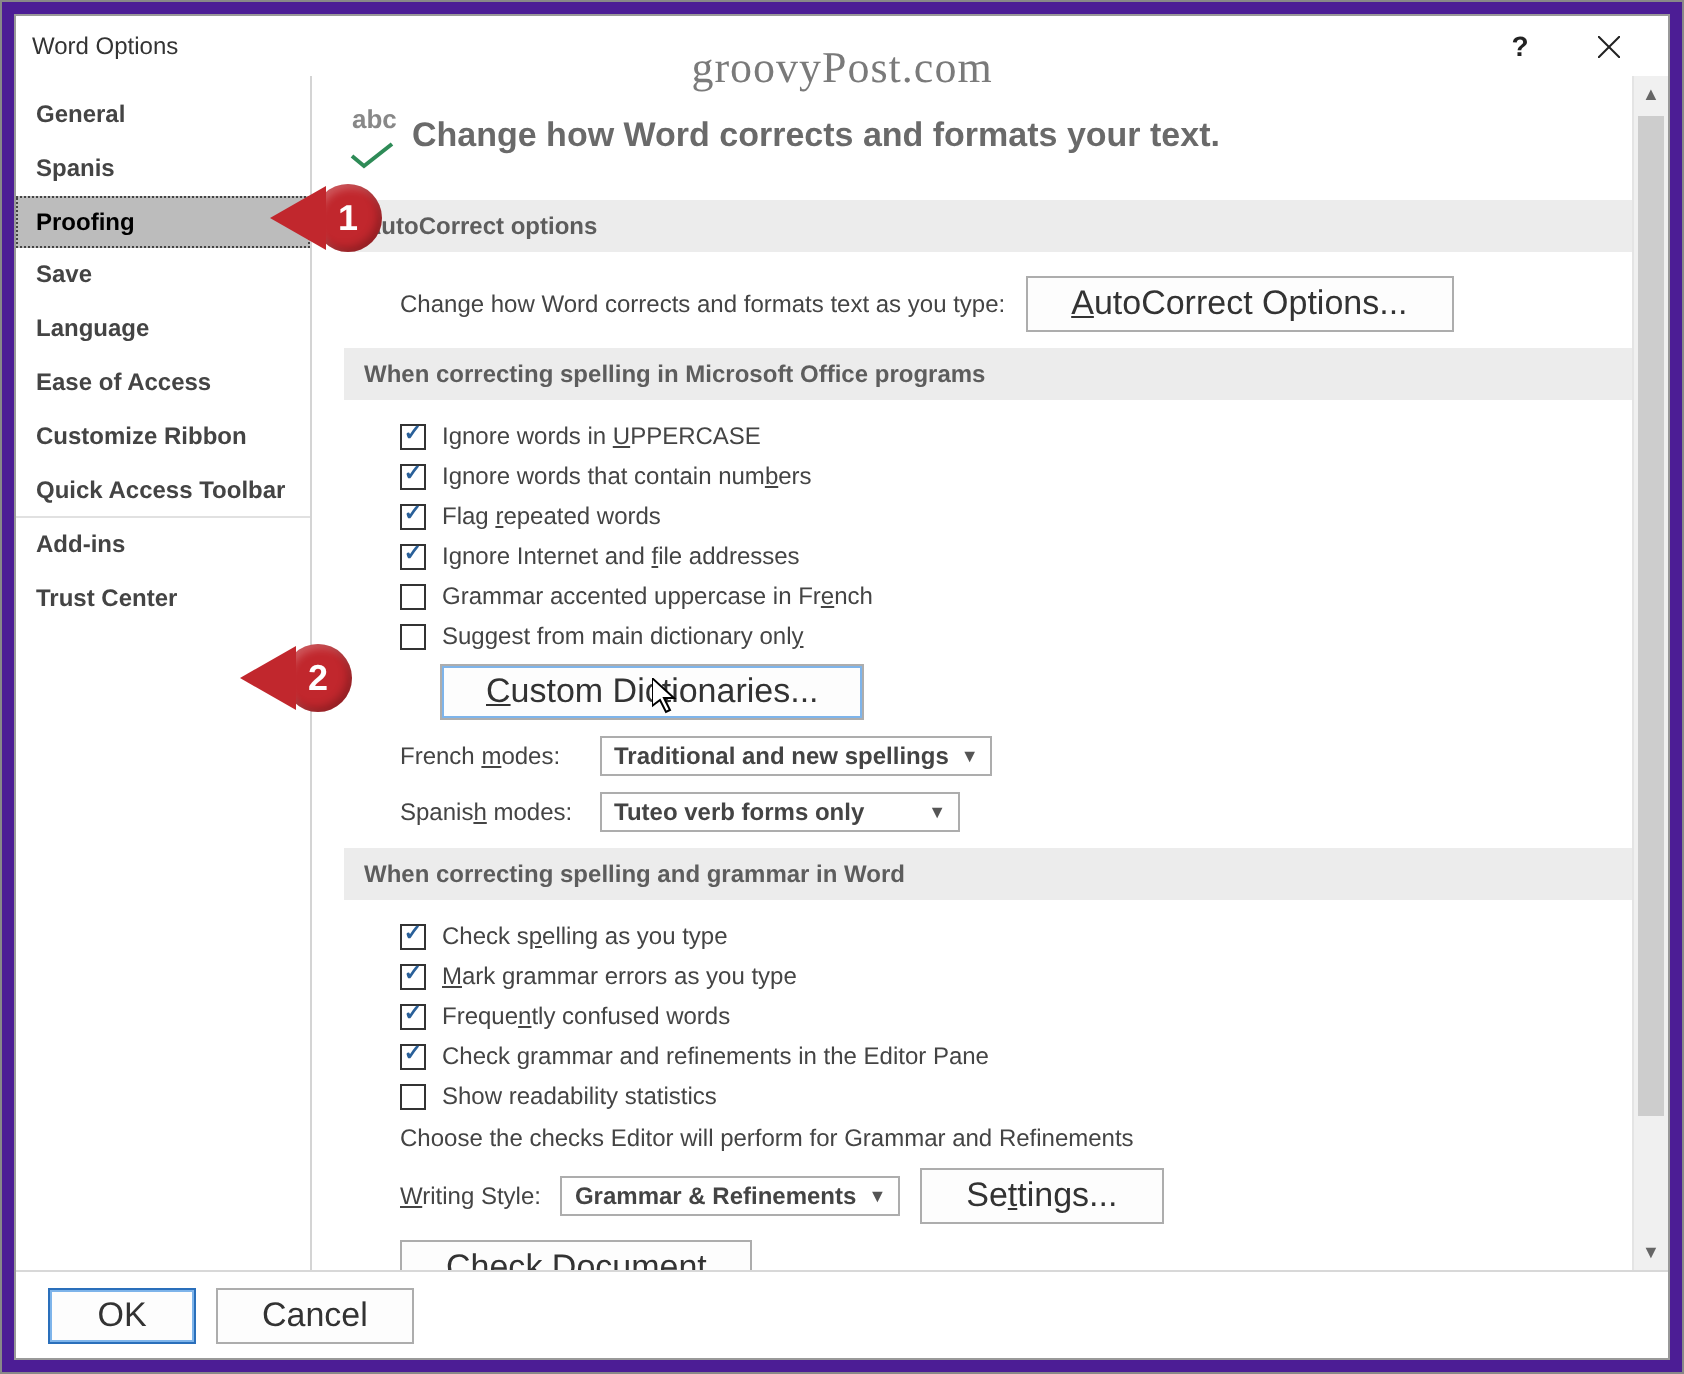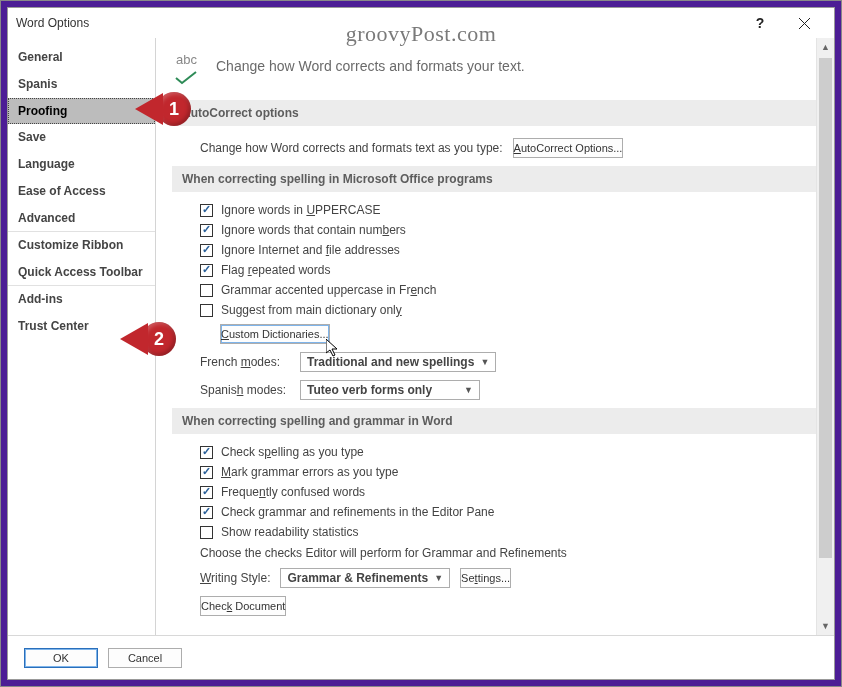--- a/index.html
+++ b/index.html
@@ -16,34 +16,34 @@
 
   .body { position:absolute; top:30px; bottom:44px; left:0; right:0; display:flex; }
   .sidebar { width:148px; border-right:1px solid #d4d4d4; padding-top:6px; }
   .side-item { padding:6px 10px; color:#444; cursor:default; border-bottom:1px solid transparent;font-weight:bold; }
   .side-item.sep { border-bottom:1px solid #e1e1e1; }
   .side-item.selected { background:#bcbcbc; border:1px dotted #444; padding:5px 9px; color:#000; }
 
   .content { flex:1; position:relative; overflow:hidden; }
   .content-inner { padding:10px 14px 0 16px; height:100%; overflow:hidden; }
 
-  .intro { display:flex; gap:10px; align-items:flex-start; padding:4px 0 10px 0; }
+  .intro { display:flex; align-items:flex-start; padding:4px 0 10px 0;font-weight:bold; }
   .abc-icon { width:34px; height:34px; position:relative; }
   .abc-icon .txt { font-size:13px; color:#888; position:absolute; top:0; left:4px; }
   .abc-icon svg { position:absolute; bottom:0; left:2px; }
-  .intro-text { color:#6a6a6a; font-size:14px; padding-top:6px; }
+  .intro-text { color:#6a6a6a; font-size:17px; padding-top:6px; }
 
   .section-head { background:#ececec; color:#5d5d5d; font-weight:600; padding:6px 10px; margin:4px 0 8px 0; font-size:12px; }
 
   .row { padding:3px 0 3px 28px; display:flex; align-items:center; gap:8px; color:#444; }
   .cb { width:13px; height:13px; border:1px solid #333; display:inline-flex; align-items:center; justify-content:center; background:#fff; flex-shrink:0; }
   .cb.checked::after { content:"✓"; font-size:11px; line-height:11px; color:#2a6099; font-weight:bold; position:relative; top:-1px; }
   .underline-key { text-decoration:underline; }
 
-  .btn { border:1px solid #adadad; background:#fdfdfd; padding:3px 0; font-size:11px; color:#333; display:inline-block; cursor:default; }
+  .btn { border:1px solid #adadad; background:#fdfdfd; padding:3px 22px; font-size:17px; color:#333; display:inline-block; cursor:default; }
   .btn.focused { box-shadow: 0 0 0 1px #7eb4ea inset; }
   .select { border:1px solid #adadad; background:#fff; padding:2px 6px; font-size:12px; display:inline-flex; align-items:center; gap:6px; min-width:156px; justify-content:space-between;font-weight:bold; }
   .select .arrow { font-size:9px; color:#555; }
 
   .formrow { padding:4px 0 4px 28px; display:flex; align-items:center; gap:10px; }
   .inline-label { color:#444; }
   .plain-line { padding:4px 0 4px 28px; color:#444; }
 
   .scroll-track { position:absolute; top:0; right:0; bottom:0; width:18px; background:#f0f0f0; border-left:1px solid #e4e4e4; }
   .scroll-btn { height:18px; display:flex; align-items:center; justify-content:center; background:#f0f0f0; color:#666; font-size:9px; }
@@ -82,21 +82,20 @@
     <div class="watermark">groovyPost.com</div>
 
     <div class="body">
       <div class="sidebar">
         <div class="side-item">General</div>
         <div class="side-item">Spanis</div>
         <div class="side-item selected">Proofing</div>
         <div class="side-item">Save</div>
         <div class="side-item">Language</div>
         <div class="side-item">Ease of Access</div>
-        <div class="side-item sep">Advanced</div>
         <div class="side-item">Customize Ribbon</div>
         <div class="side-item sep">Quick Access Toolbar</div>
         <div class="side-item">Add-ins</div>
         <div class="side-item">Trust Center</div>
       </div>
 
       <div class="content">
         <div class="content-inner">
 
           <div class="intro">
@@ -120,25 +119,25 @@
           <div class="row">
               <span class="cb checked"></span>
               <span><span>Ignore words in </span><span class="underline-key">U</span><span>PPERCASE</span></span>
             </div>
           <div class="row">
               <span class="cb checked"></span>
               <span><span>Ignore words that contain num</span><span class="underline-key">b</span><span>ers</span></span>
             </div>
           <div class="row">
               <span class="cb checked"></span>
+              <span><span>Flag </span><span class="underline-key">r</span><span>epeated words</span></span>
+            </div>
+          <div class="row">
+              <span class="cb checked"></span>
               <span><span>Ignore Internet and </span><span class="underline-key">f</span><span>ile addresses</span></span>
-            </div>
-          <div class="row">
-              <span class="cb checked"></span>
-              <span><span>Flag </span><span class="underline-key">r</span><span>epeated words</span></span>
             </div>
           <div class="row">
               <span class="cb"></span>
               <span><span>Grammar accented uppercase in Fr</span><span class="underline-key">e</span><span>nch</span></span>
             </div>
           <div class="row">
               <span class="cb"></span>
               <span><span>Suggest from main dictionary onl</span><span class="underline-key">y</span><span></span></span>
             </div>
 

